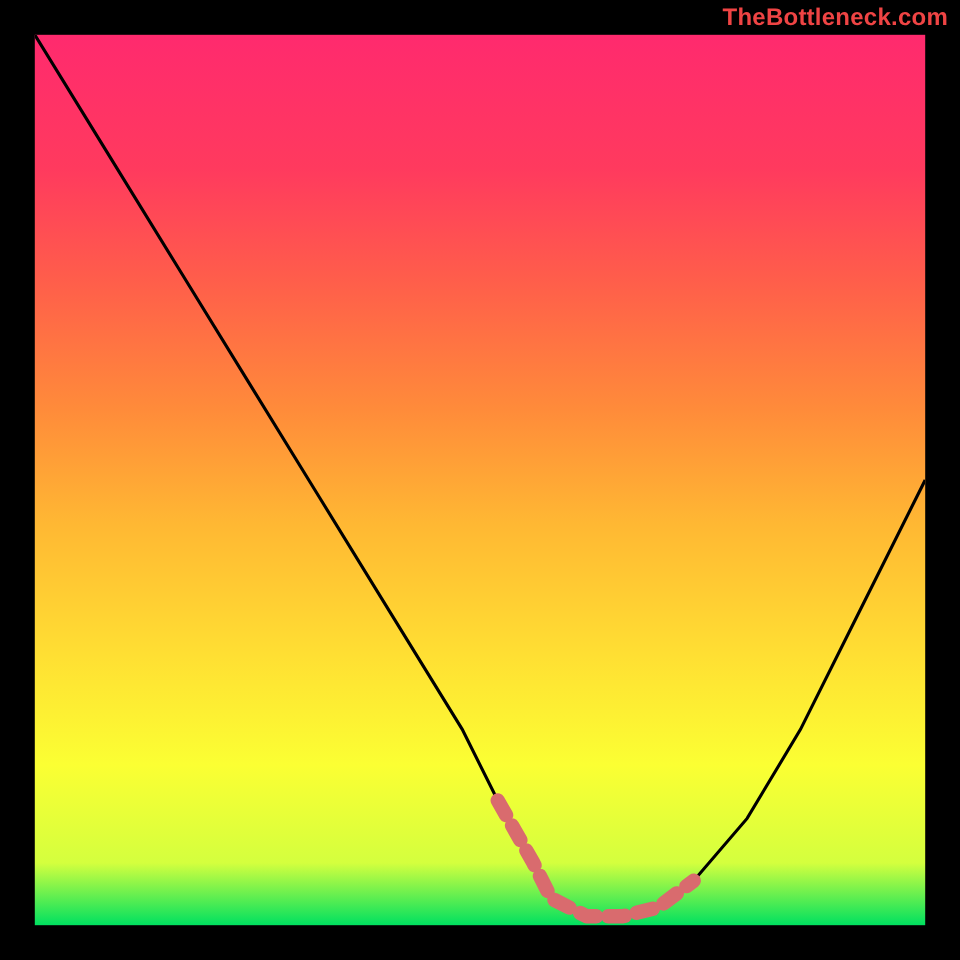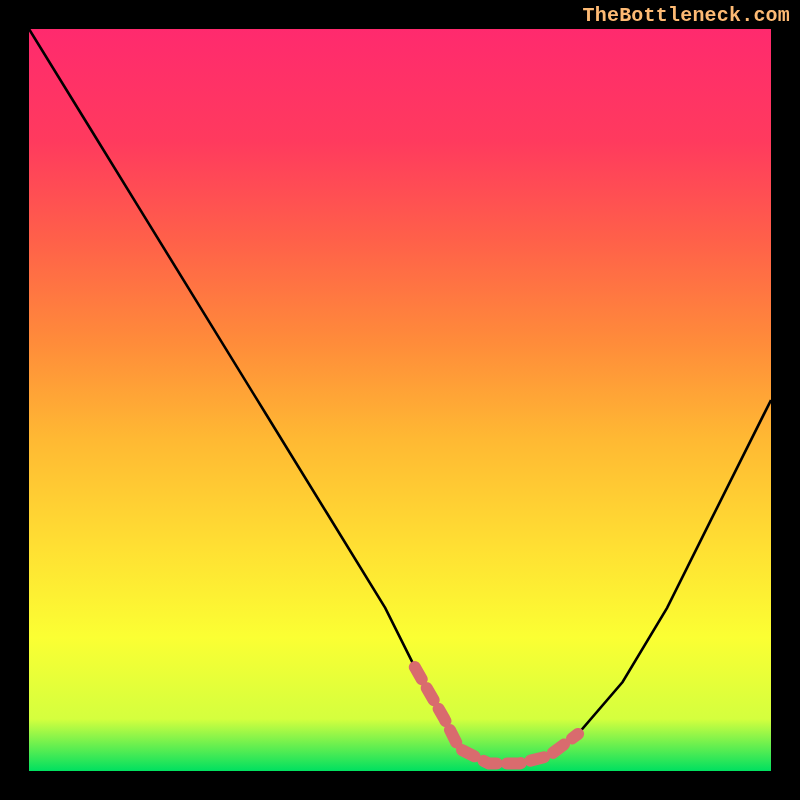--- a/index.html
+++ b/index.html
@@ -34,24 +34,24 @@
       #ff5f4a 72%,
       #ff3a5e 85%,
       #ff2a6e 100%
     );
     overflow: hidden;
   }
   .attrib {
     position: absolute;
     top: 4px;
     right: 10px;
-    font-family: Liberation Mono, monospace;
+    font-family: Liberation Sans, sans-serif;
     font-size: 20px;
     font-weight: 600;
-    color: #fdba74;
+    color: #ef4444;
     letter-spacing: 0.2px;
   }
   svg.curve {
     position: absolute;
     left: 0; top: 0;
     width: 742px;
     height: 742px;
   }
 </style>
 </head>

